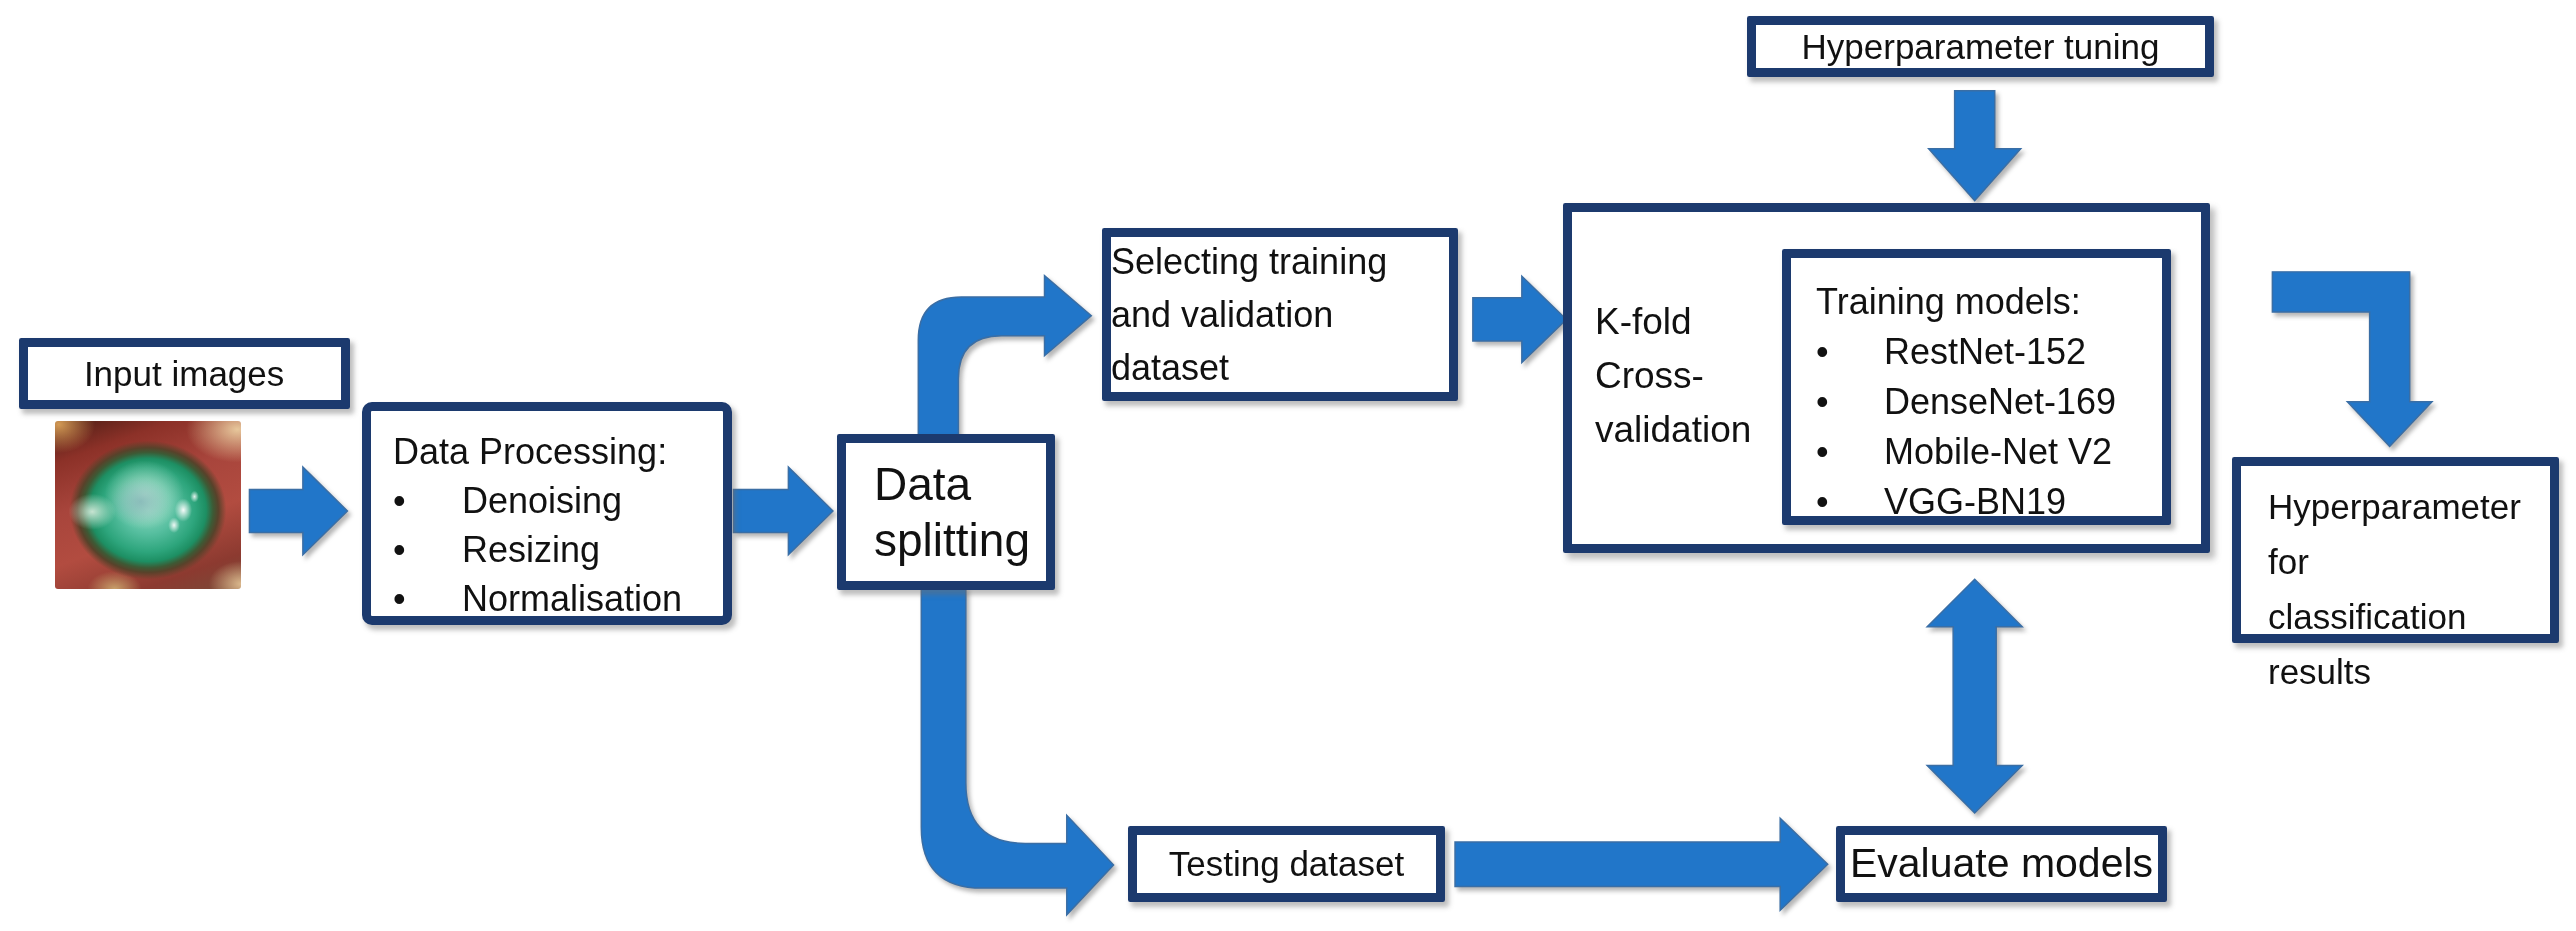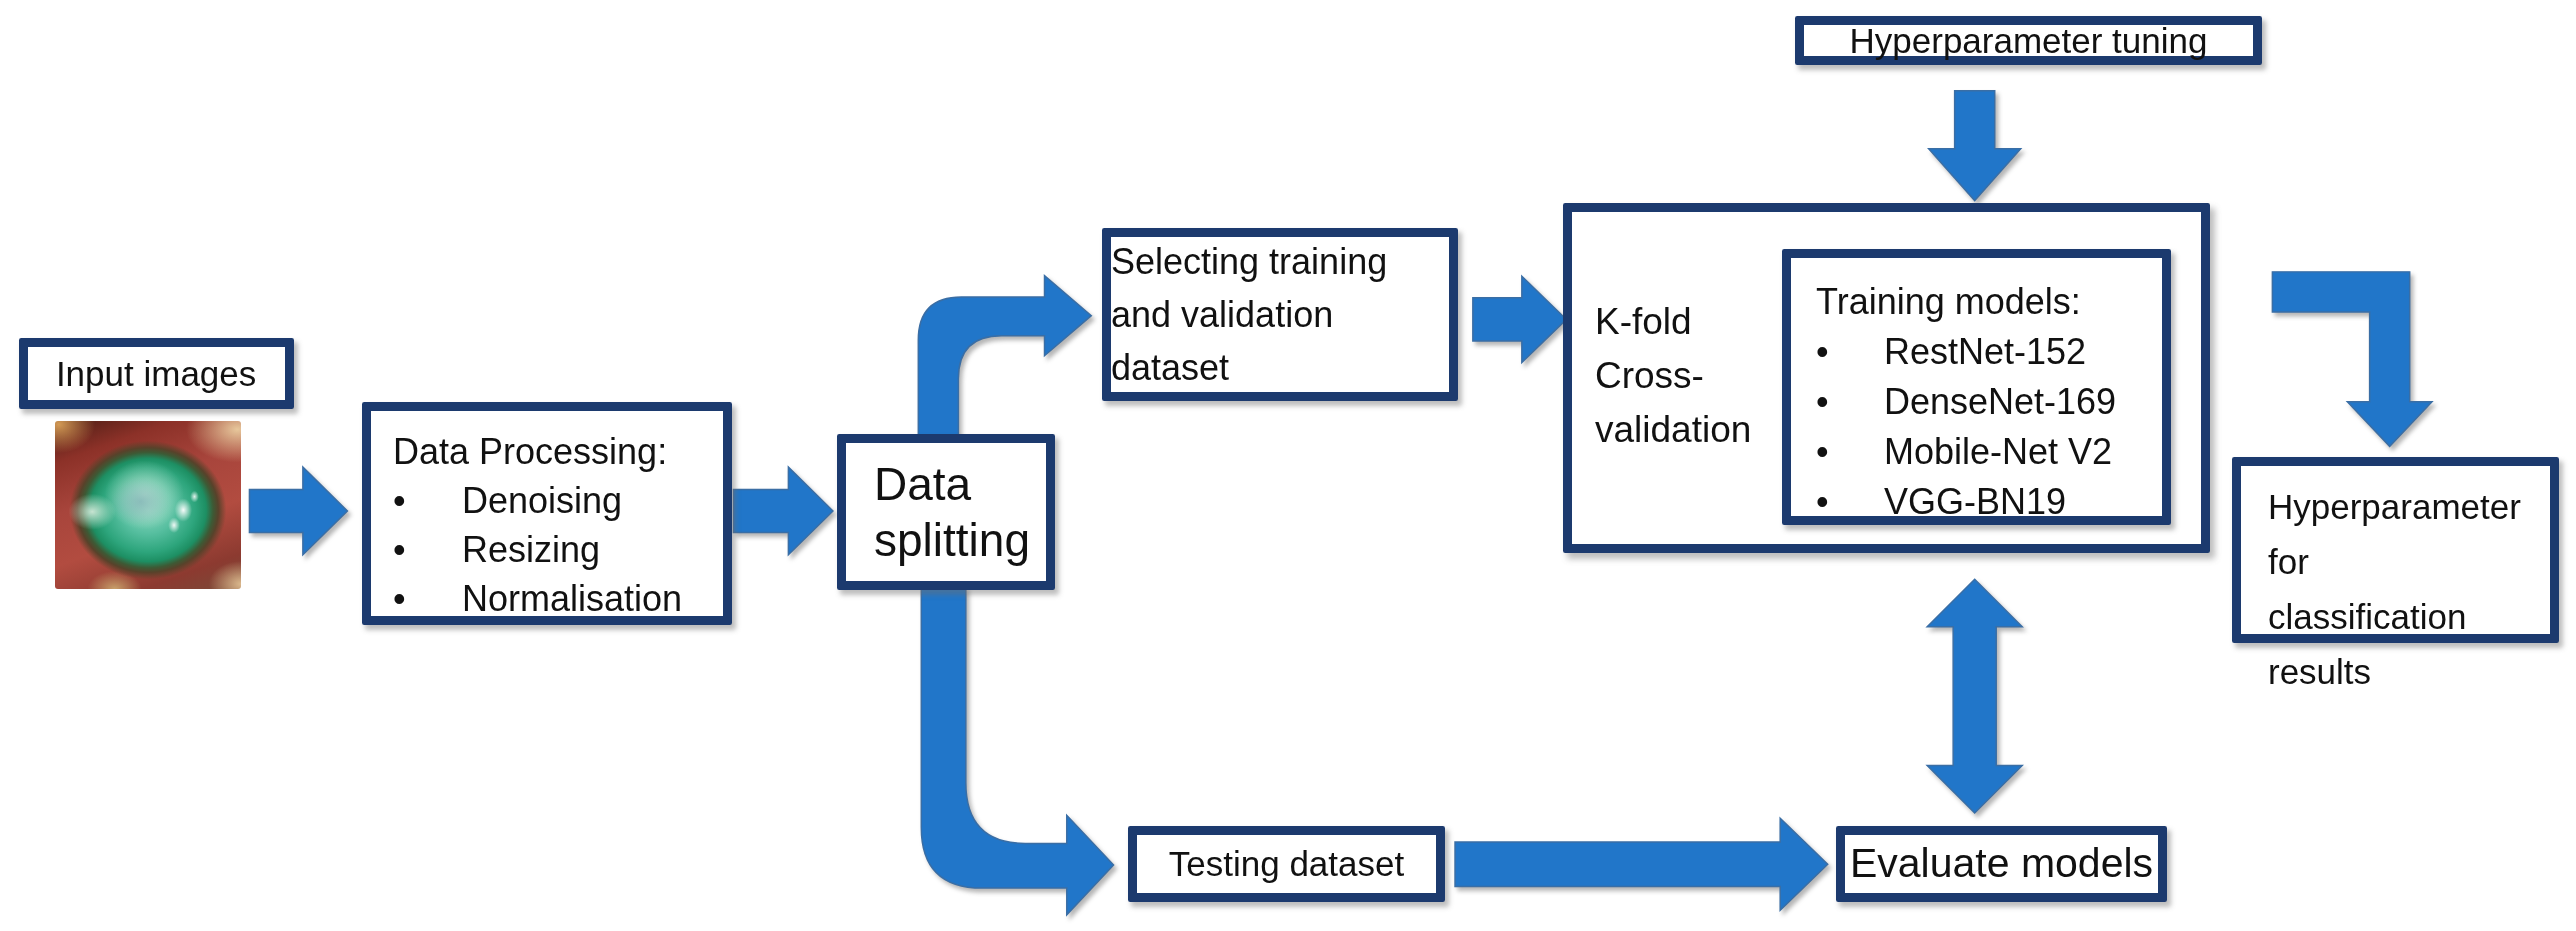--- a/index.html
+++ b/index.html
@@ -11,27 +11,27 @@
   #arrows path{fill:#2176c9;stroke:#3a6ea5;stroke-width:2;}
   .shadowed{filter:drop-shadow(4px 5px 3px rgba(90,90,90,0.45));}
   .box{
     position:absolute;box-sizing:border-box;background:#ffffff;
     border:9px solid #1c3a6e;border-radius:2.2px;z-index:2;
     box-shadow:3.7px 4.5px 5.2px rgba(110,110,110,0.45);
     font-size:36px;line-height:1.3;
   }
   .center-box{display:flex;align-items:center;justify-content:center;text-align:center;}
   .lines{display:flex;flex-direction:column;align-items:flex-start;justify-content:center;height:100%;width:100%;}
-  .box-input     {left:18.6px;   top:338px;  width:275px; height:71px;  font-size:35px;}
-  .box-processing{left:362px;  top:402px;  width:370px; height:223px; padding:16.3px 6px 0 22px;line-height:49px;}
+  .box-input     {left:18.6px;   top:338px;  width:331px; height:71px;  font-size:35px;}
+  .box-processing{left:362px;  top:402px;  width:370px; height:223px; padding:16.3px 6px 0 22px;line-height:49px;border-radius:10px;}
   .box-splitting {left:837px; top:434px;  width:218px; height:156px; font-size:46px;line-height:56px;padding-left:28px;}
   .box-selecting {left:1102px; top:228px;  width:356px; height:173px; line-height:53px;}
   .box-big       {left:1563px; top:203px;  width:647px; height:350px; box-shadow:4.5px 5.2px 6px rgba(110,110,110,0.45);}
   .box-inner     {left:1782px; top:249px;  width:389px; height:276px; padding:19.3px 6px 0 25px;line-height:50px;z-index:3;}
-  .box-hyper     {left:1747px; top:16.3px;   width:467px; height:49px;  font-size:35px;margin-left:48px;}
+  .box-hyper     {left:1747px; top:16.3px;   width:467px; height:61px;  font-size:35px;}
   .box-visual    {left:2232px; top:457px;  width:327px; height:186px; padding:13.4px 6px 0 27px;line-height:55px;font-size:35px;}
   .box-testing   {left:1128px; top:826px; width:317px; height:76px; font-size:35px;}
   .box-evaluate  {left:1836px; top:826px; width:331px; height:76px; font-size:41px;}
   .kfold-text{
     position:absolute;left:1595px;top:295px;width:186px;z-index:3;
     font-size:37px;line-height:54px;
   }
   .li{display:flex;}
   .li .dot{flex:0 0 69px;}
   .li .dot::before{content:"\2022";}

